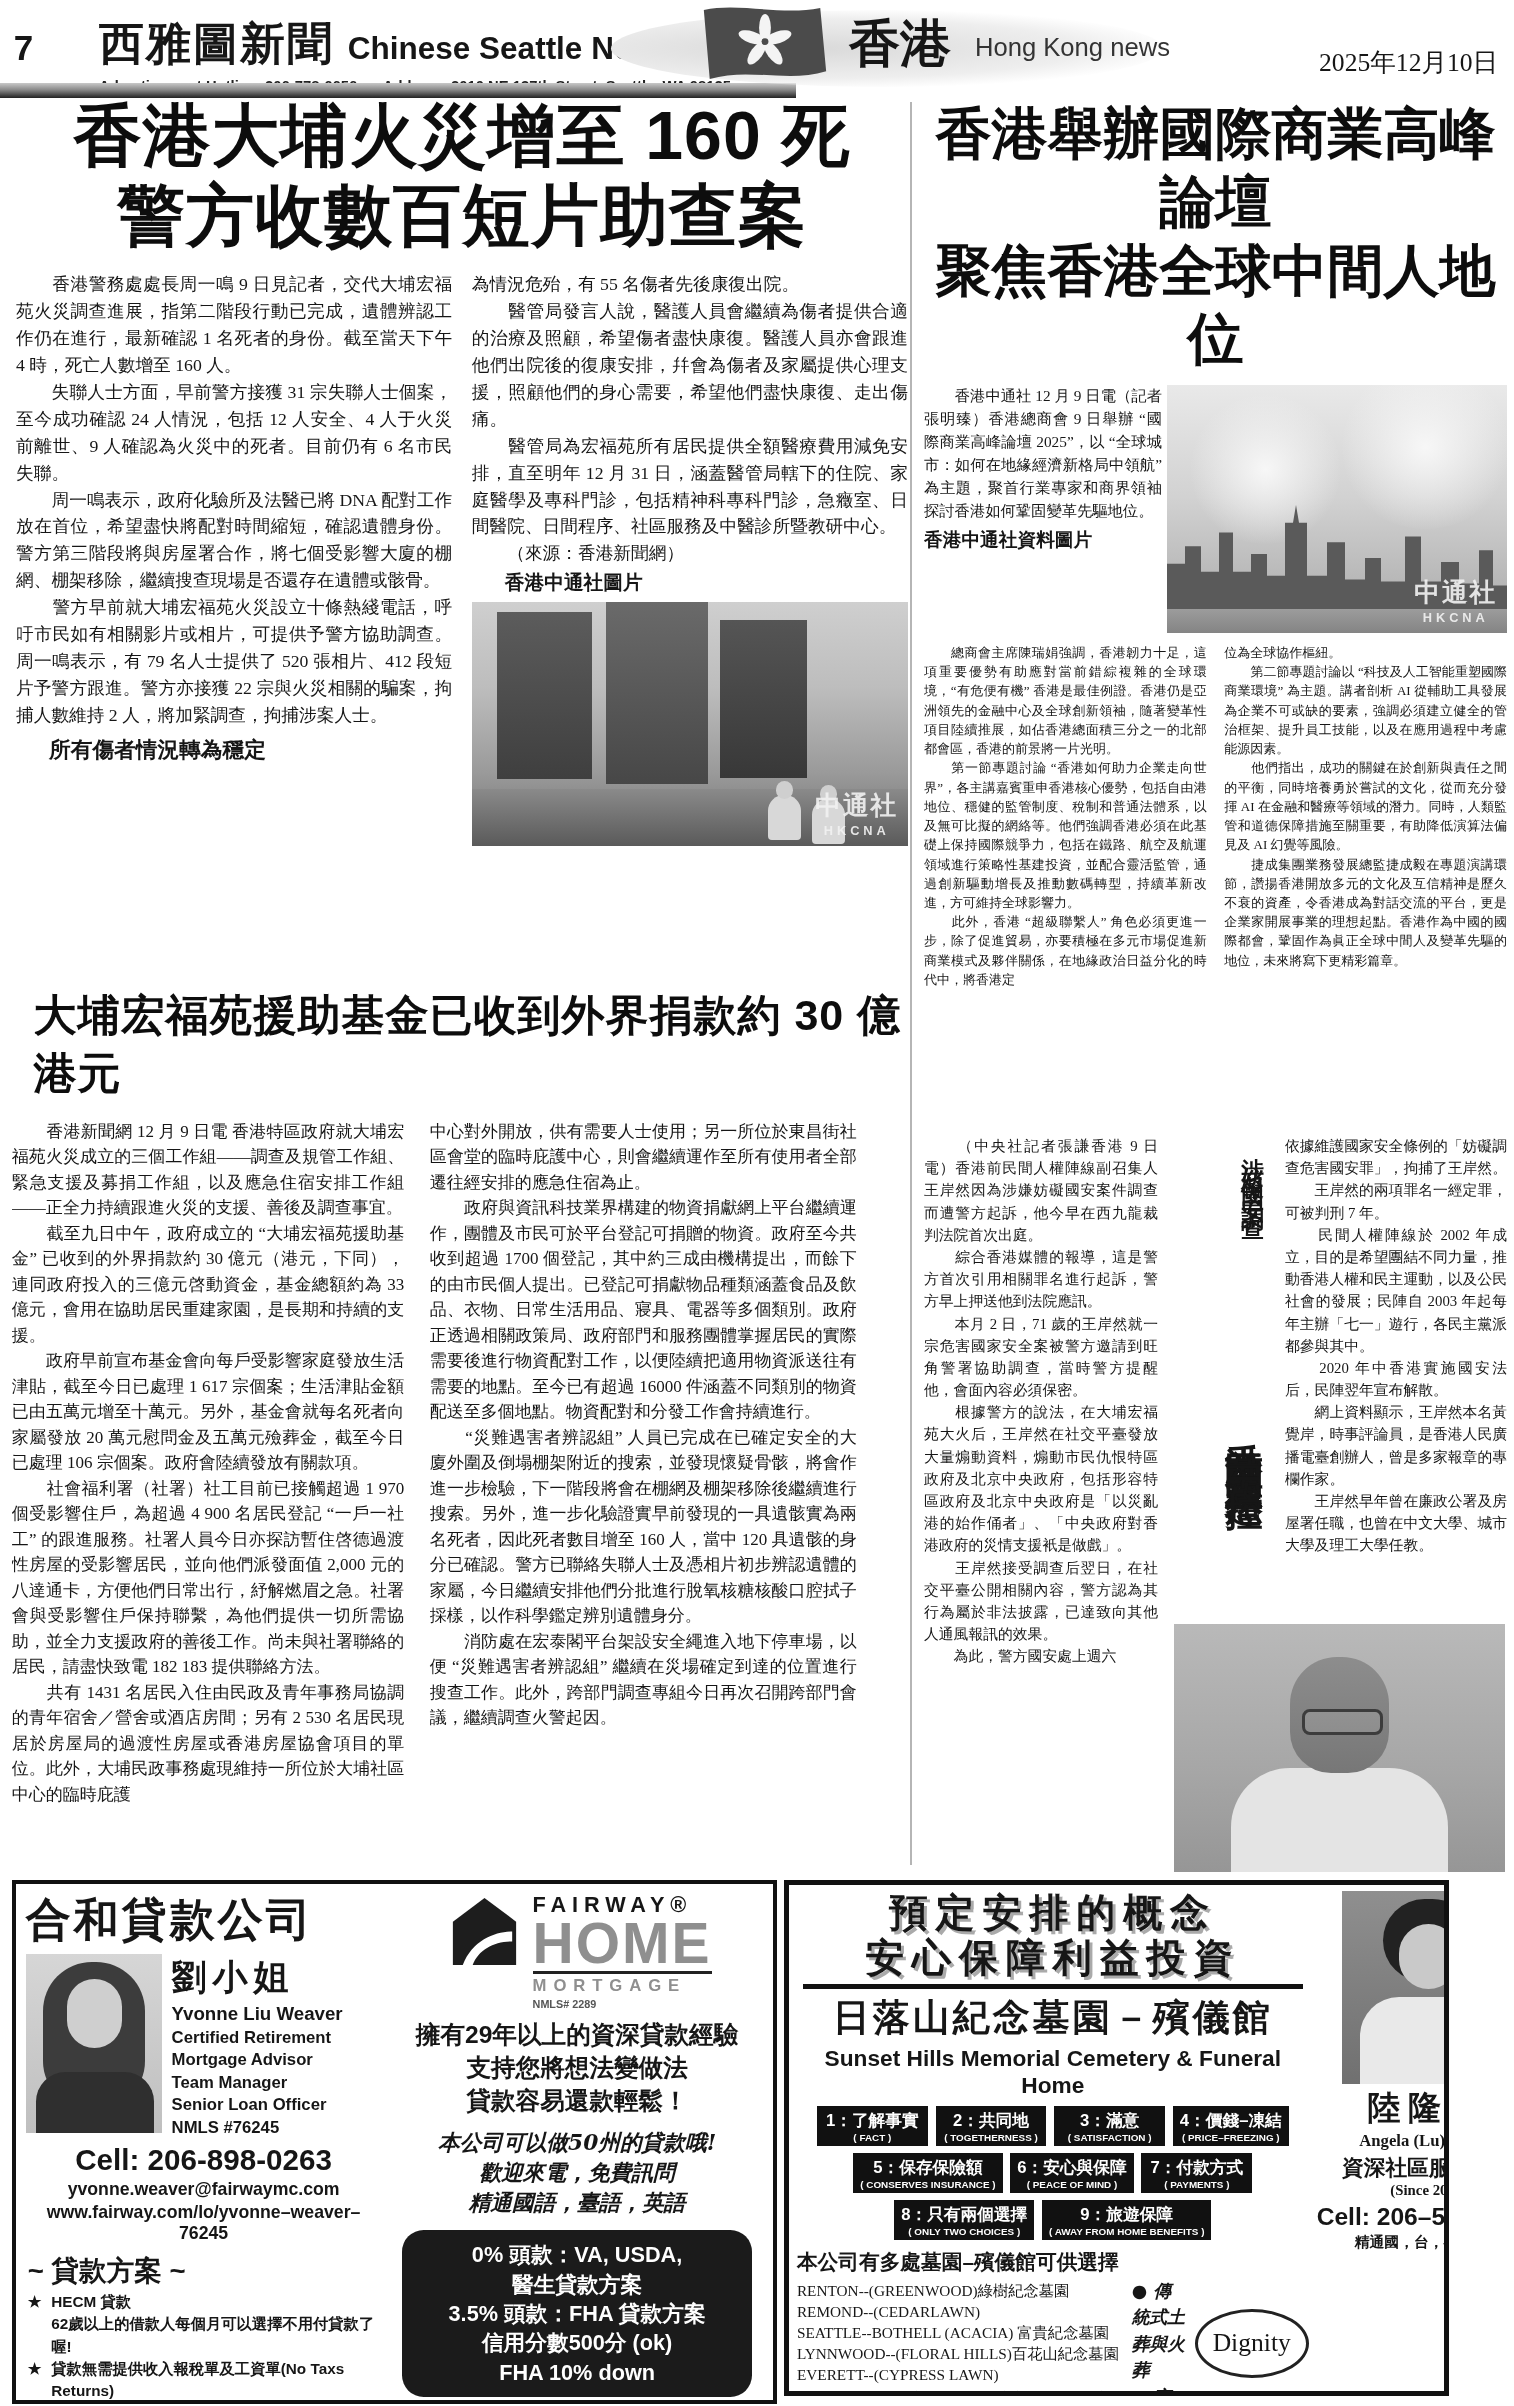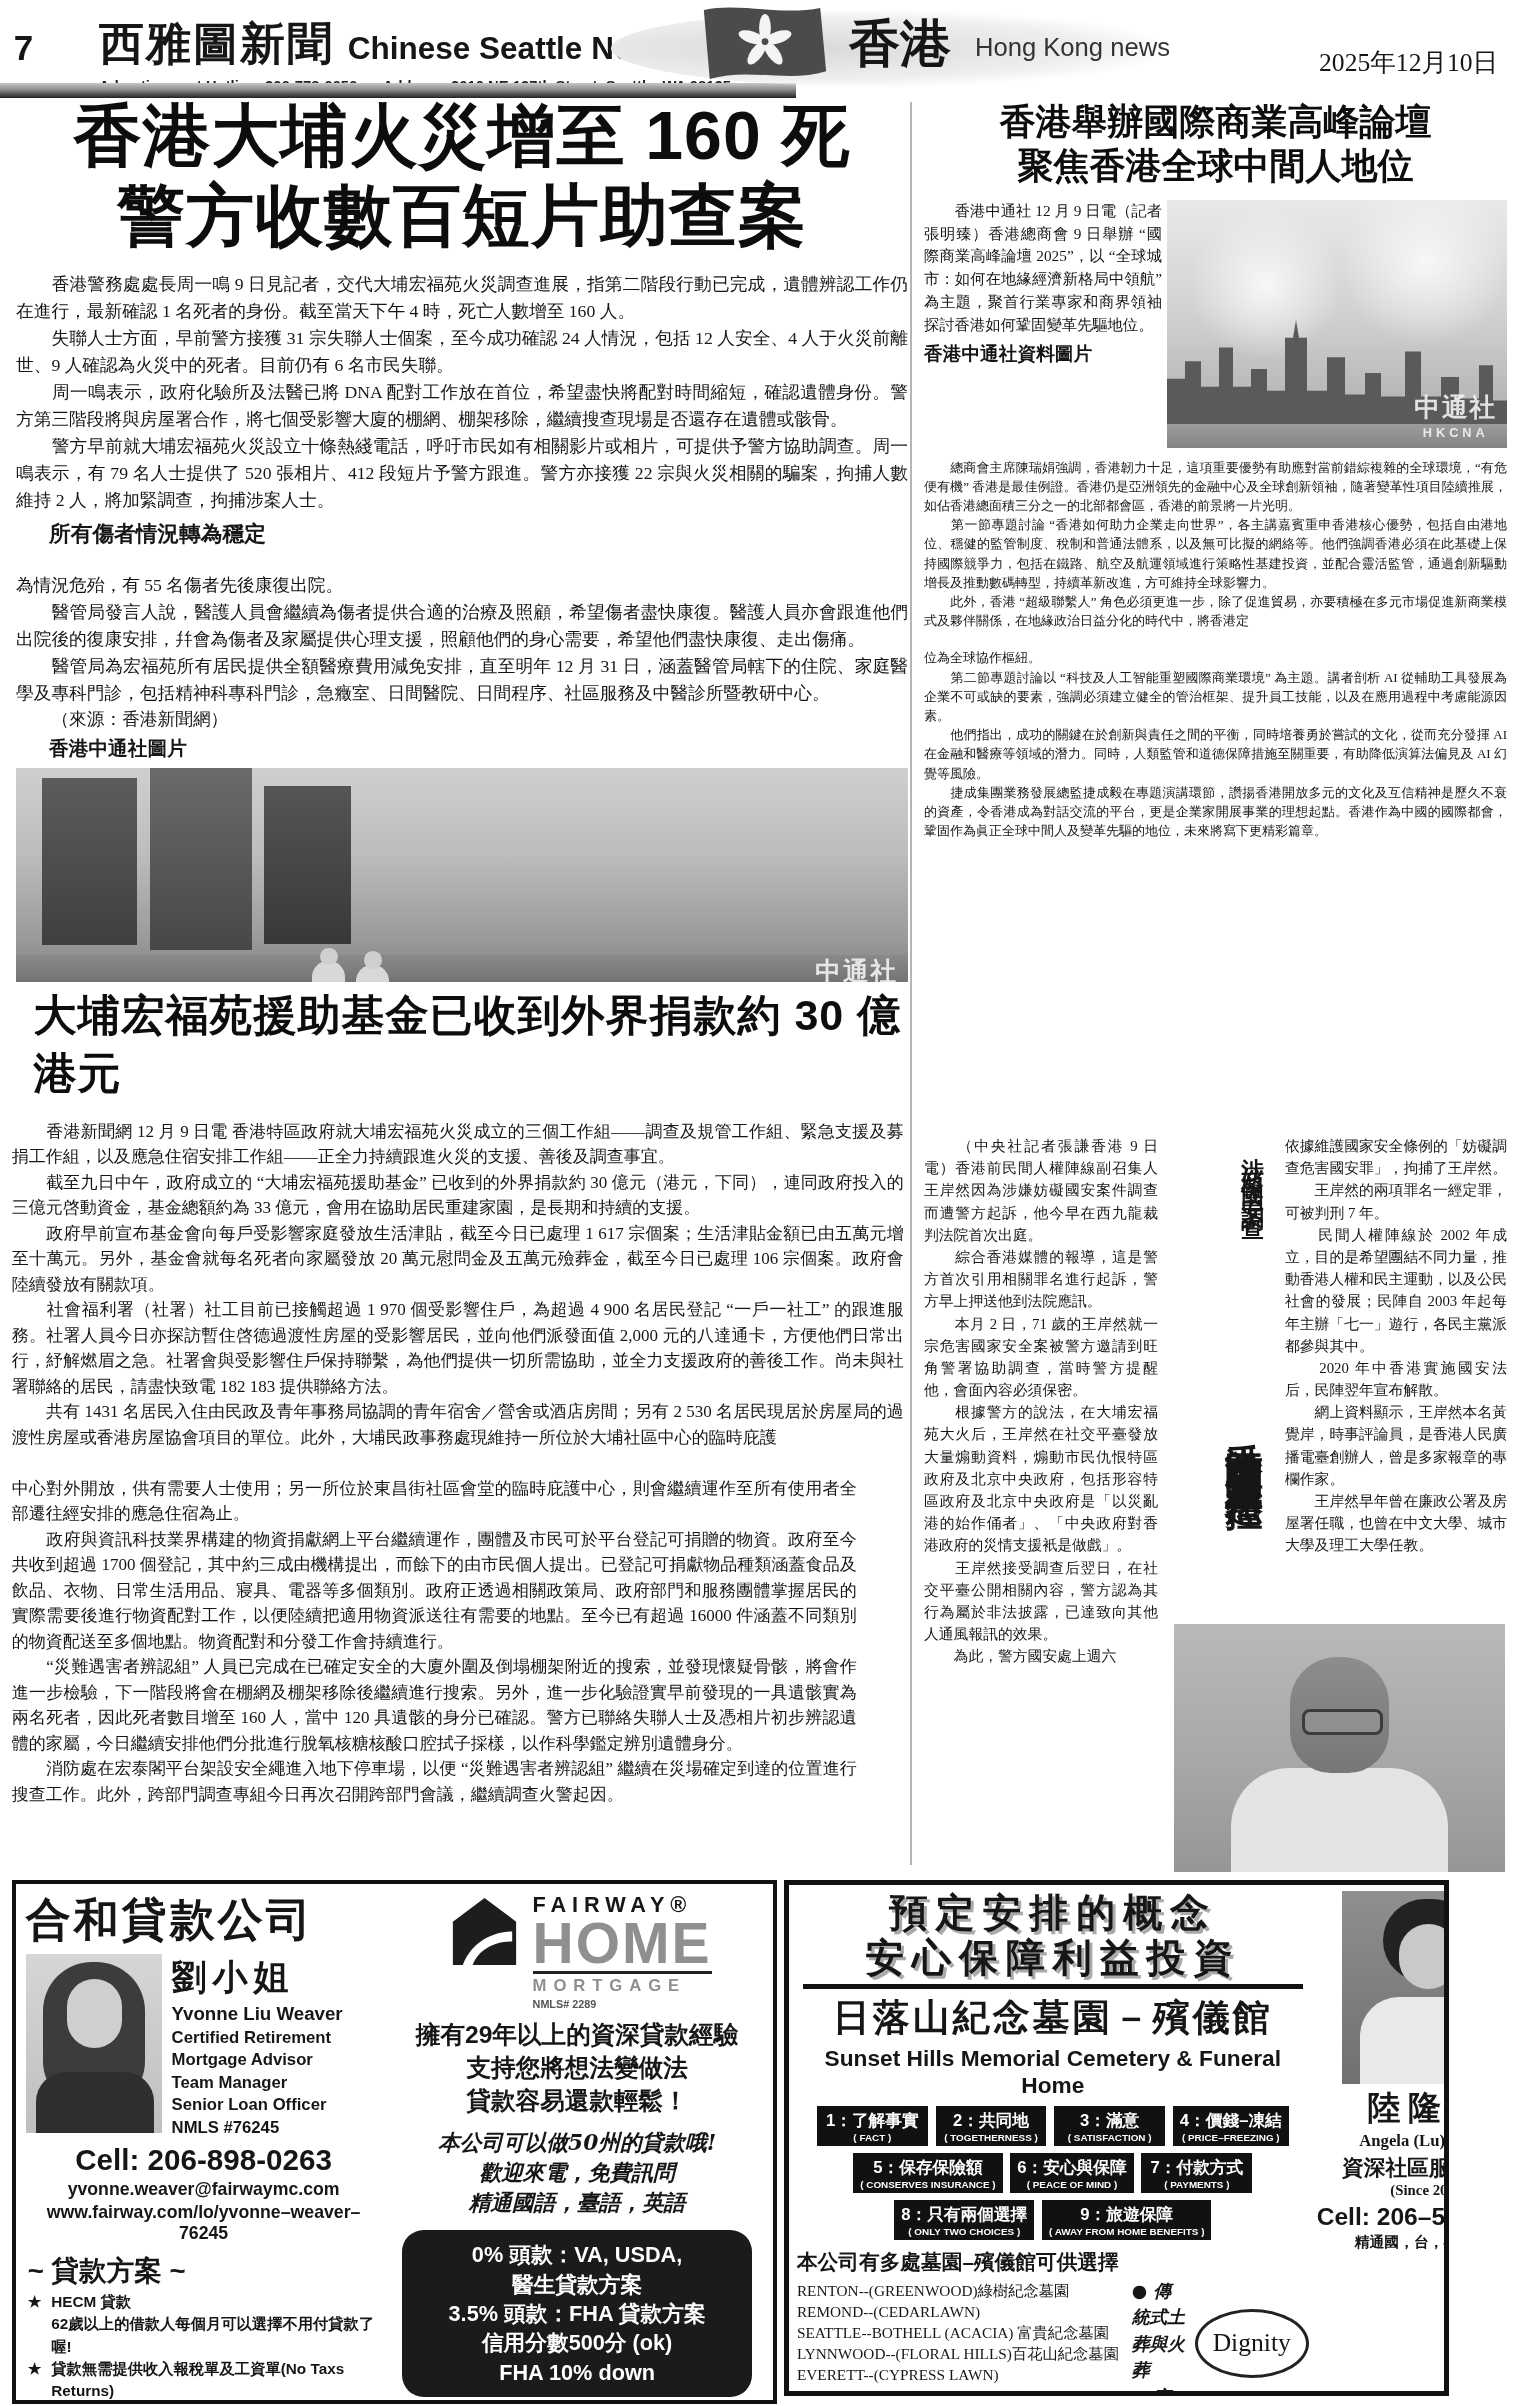--- a/index.html
+++ b/index.html
@@ -23,21 +23,21 @@
   .hk-sub{position:absolute;left:975px;top:33px;font:400 25.6px "Liberation Sans",sans-serif;color:#333;}
   .hdr-date{position:absolute;right:15.8px;top:45px;font:400 25.6px "Liberation Serif",serif;}
 
   .v-rule{position:absolute;left:910px;top:102px;width:2px;height:1763px;background:#b5b5b5;}
 
   
   .flow{white-space:pre-line;text-align:justify;}
   .headline{font-family:"Liberation Sans",sans-serif;font-weight:900;text-align:center;color:#0d0d0d;}
   .subhead{font:900 21.7px "Liberation Sans",sans-serif;margin:5.9px 0 3.9px 33px;}
   .credit{font:900 19.7px "Liberation Sans",sans-serif;margin:2px 0 5.9px 33px;}
-  .cols{display:flex;flex-direction:column;}
+  .cols{display:flex;}
 
   
   .a1{left:16px;top:95px;width:892px;height:887px;overflow:hidden;}
   .a1 .headline{font-size:68px;line-height:1.18;letter-spacing:1px;}
   .a1 .cols{gap:19.7px;margin-top:15.8px;}
   .a1 .col{flex:1 1 0;font-size:17.7px;line-height:1.52;}
   .photo-fire{position:relative;margin-top:5.9px;height:244px;overflow:hidden;
       background:linear-gradient(180deg,#cfcfcf 0%,#bdbdbd 35%,#9a9a9a 70%,#6f6f6f 100%);}
   .bldg{position:absolute;background:linear-gradient(180deg,#5c5c5c,#3f3f3f);}
   .bldg.b1{left:25.6px;top:9.9px;width:95px;height:167px;}
@@ -53,21 +53,21 @@
 
   
   .a2{left:11.8px;top:987px;width:892px;height:887px;overflow:hidden;}
   .a2 .headline{font-size:43px;letter-spacing:1px;text-align:left;padding-left:21.7px;}
   .a2 .cols{gap:25.6px;margin-top:15.8px;}
   .a2 .col1{flex:0 0 44%;font-size:17px;line-height:1.5;}
   .a2 .col2{flex:1 1 auto;font-size:17px;line-height:1.5;padding-right:47px;}
 
   
   .a3{left:924px;top:100px;width:583px;height:1028px;overflow:hidden;}
-  .a3 .headline{font-size:36px;line-height:1.22;}
+  .a3 .headline{font-size:56px;line-height:1.22;}
   .introrow{display:flex;gap:5px;margin-top:11.8px;height:248px;overflow:hidden;}
   .introcol{flex:0 0 238px;font-size:15.3px;line-height:1.5;}
   .caption{font:900 18.7px "Liberation Sans",sans-serif;margin-top:3.9px;}
   .photo-sky{position:relative;flex:1 1 auto;overflow:hidden;
      background:linear-gradient(180deg,#e9e9e9 0%,#d2d2d2 45%,#bdbdbd 72%,#a8a8a8 100%);}
   .cloud{position:absolute;border-radius:50%;background:radial-gradient(circle,#f7f7f7 0%,rgba(247,247,247,0) 70%);}
   .skyline{position:absolute;left:0;bottom:21.7px;width:100%;height:108px;}
   .sea{position:absolute;left:0;bottom:0;width:100%;height:23.6px;background:linear-gradient(180deg,#9c9c9c,#848484);}
   .a3 .cols{gap:17.7px;margin-top:9.9px;}
   .a3 .col{flex:1 1 0;font-size:13px;line-height:1.48;}

